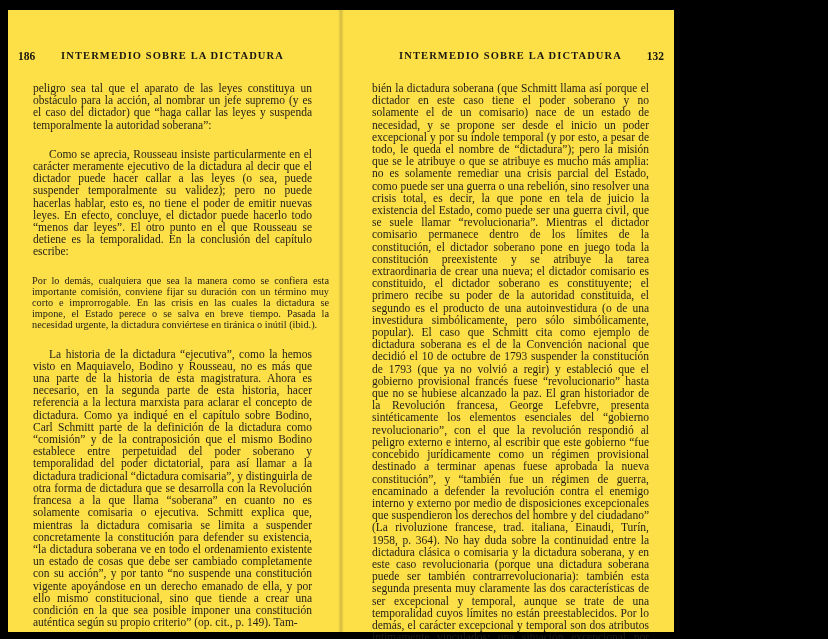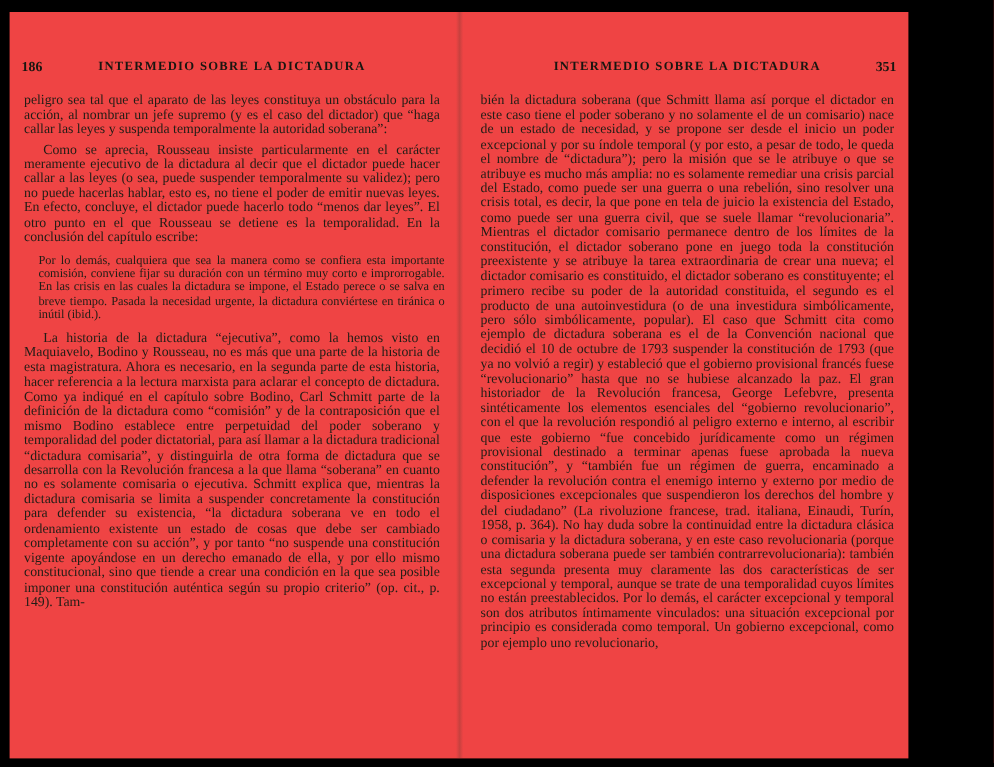--- a/index.html
+++ b/index.html
@@ -10,22 +10,22 @@
     overflow: hidden;
   }
   .scan {
     position: relative;
     width: 828px; height: 639px;
     background: #000;
   }
   .paper {
     position: absolute;
     left: 8px; top: 10px;
-    width: 749px; height: 622px;
-    background: #ef4444;
+    width: 666px; height: 622px;
+    background: #fde047;
     display: flex;
     box-sizing: border-box;
     justify-content: center;
   }
   .seam {
     position: absolute;
     left: 50%; top: 0; bottom: 0;
     width: 6px;
     margin-left: -3px;
     background: linear-gradient(90deg, rgba(0,0,0,0) 0%, rgba(60,55,45,0.22) 50%, rgba(0,0,0,0) 100%);
@@ -61,21 +61,21 @@
   .pnum-left  { left: 2px; }
   .pnum-right { right: 2px; }
 
   .body-text {
     margin-top: 13px;
     font-size: 11.5px;
     line-height: 12.2px;
     text-align: justify;
     color: #201d16;
   }
-  .body-text p { margin: 4px; }
+  .body-text p { margin: 17px; }
   p.indent { text-indent: 16px; }
   p.cont   { text-indent: 0; }
   p.quote {
     margin: 8px 0 8px 16px;
     font-size: 10.3px;
     line-height: 11.2px;
     text-align: justify;
   }
 </style>
 </head>
@@ -93,21 +93,21 @@
         <p class="cont">peligro sea tal que el aparato de las leyes constituya un obstáculo para la acción, al nombrar un jefe supremo (y es el caso del dictador) que “haga callar las leyes y suspenda temporalmente la autoridad soberana”:</p>
         <p class="indent">Como se aprecia, Rousseau insiste particularmente en el carácter meramente ejecutivo de la dictadura al decir que el dictador puede hacer callar a las leyes (o sea, puede suspender temporalmente su validez); pero no puede hacerlas hablar, esto es, no tiene el poder de emitir nuevas leyes. En efecto, concluye, el dictador puede hacerlo todo “menos dar leyes”. El otro punto en el que Rousseau se detiene es la temporalidad. En la conclusión del capítulo escribe:</p>
         <p class="quote">Por lo demás, cualquiera que sea la manera como se confiera esta importante comisión, conviene fijar su duración con un término muy corto e improrrogable. En las crisis en las cuales la dictadura se impone, el Estado perece o se salva en breve tiempo. Pasada la necesidad urgente, la dictadura conviértese en tiránica o inútil (ibid.).</p>
         <p class="indent">La historia de la dictadura “ejecutiva”, como la hemos visto en Maquiavelo, Bodino y Rousseau, no es más que una parte de la historia de esta magistratura. Ahora es necesario, en la segunda parte de esta historia, hacer referencia a la lectura marxista para aclarar el concepto de dictadura. Como ya indiqué en el capítulo sobre Bodino, Carl Schmitt parte de la definición de la dictadura como “comisión” y de la contraposición que el mismo Bodino establece entre perpetuidad del poder soberano y temporalidad del poder dictatorial, para así llamar a la dictadura tradicional “dictadura comisaria”, y distinguirla de otra forma de dictadura que se desarrolla con la Revolución francesa a la que llama “soberana” en cuanto no es solamente comisaria o ejecutiva. Schmitt explica que, mientras la dictadura comisaria se limita a suspender concretamente la constitución para defender su existencia, “la dictadura soberana ve en todo el ordenamiento existente un estado de cosas que debe ser cambiado completamente con su acción”, y por tanto “no suspende una constitución vigente apoyándose en un derecho emanado de ella, y por ello mismo constitucional, sino que tiende a crear una condición en la que sea posible imponer una constitución auténtica según su propio criterio” (op. cit., p. 149). Tam-</p>
       </div>
     </div>
 
     <div class="page page-right">
       <header class="page-header">
         <span class="running-title">INTERMEDIO SOBRE LA DICTADURA</span>
-        <span class="pnum pnum-right">351</span>
+        <span class="pnum pnum-right">132</span>
       </header>
       <div class="body-text">
         <p class="cont">bién la dictadura soberana (que Schmitt llama así porque el dictador en este caso tiene el poder soberano y no solamente el de un comisario) nace de un estado de necesidad, y se propone ser desde el inicio un poder excepcional y por su índole temporal (y por esto, a pesar de todo, le queda el nombre de “dictadura”); pero la misión que se le atribuye o que se atribuye es mucho más amplia: no es solamente remediar una crisis parcial del Estado, como puede ser una guerra o una rebelión, sino resolver una crisis total, es decir, la que pone en tela de juicio la existencia del Estado, como puede ser una guerra civil, que se suele llamar “revolucionaria”. Mientras el dictador comisario permanece dentro de los límites de la constitución, el dictador soberano pone en juego toda la constitución preexistente y se atribuye la tarea extraordinaria de crear una nueva; el dictador comisario es constituido, el dictador soberano es constituyente; el primero recibe su poder de la autoridad constituida, el segundo es el producto de una autoinvestidura (o de una investidura simbólicamente, pero sólo simbólicamente, popular). El caso que Schmitt cita como ejemplo de dictadura soberana es el de la Convención nacional que decidió el 10 de octubre de 1793 suspender la constitución de 1793 (que ya no volvió a regir) y estableció que el gobierno provisional francés fuese “revolucionario” hasta que no se hubiese alcanzado la paz. El gran historiador de la Revolución francesa, George Lefebvre, presenta sintéticamente los elementos esenciales del “gobierno revolucionario”, con el que la revolución respondió al peligro externo e interno, al escribir que este gobierno “fue concebido jurídicamente como un régimen provisional destinado a terminar apenas fuese aprobada la nueva constitución”, y “también fue un régimen de guerra, encaminado a defender la revolución contra el enemigo interno y externo por medio de disposiciones excepcionales que suspendieron los derechos del hombre y del ciudadano” (La rivoluzione francese, trad. italiana, Einaudi, Turín, 1958, p. 364). No hay duda sobre la continuidad entre la dictadura clásica o comisaria y la dictadura soberana, y en este caso revolucionaria (porque una dictadura soberana puede ser también contrarrevolucionaria): también esta segunda presenta muy claramente las dos características de ser excepcional y temporal, aunque se trate de una temporalidad cuyos límites no están preestablecidos. Por lo demás, el carácter excepcional y temporal son dos atributos íntimamente vinculados: una situación excepcional por principio es considerada como temporal. Un gobierno excepcional, como por ejemplo uno revolucionario,</p>
       </div>
     </div>
 
     <div class="seam"></div>
   </div>
 </div>
 

